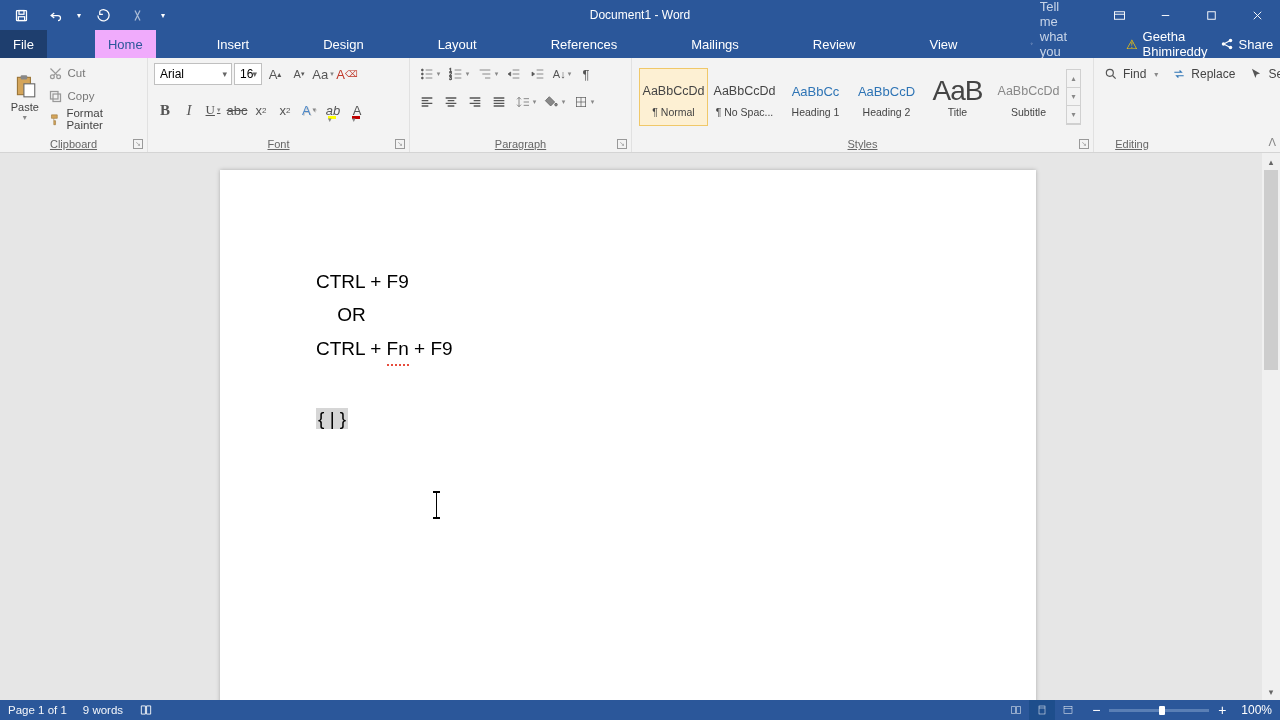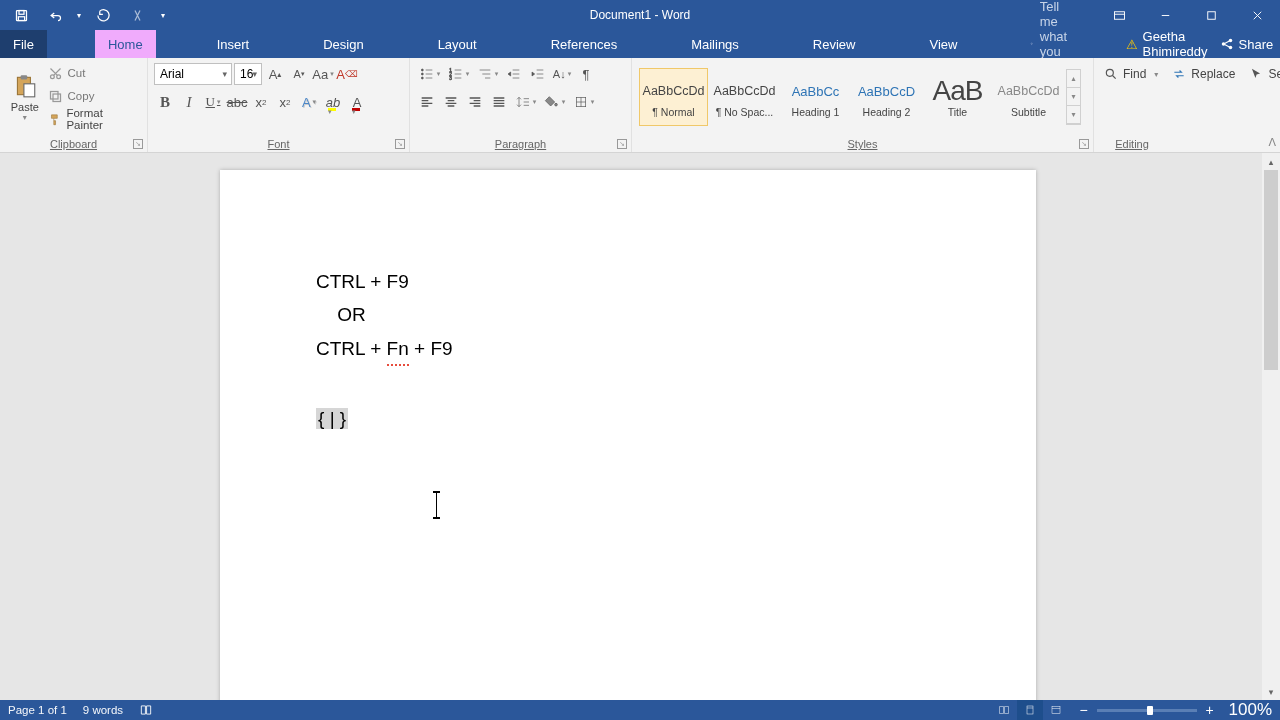--- a/index.html
+++ b/index.html
@@ -36,21 +36,21 @@
 .clipboard .top { display: flex; height: 74px; }
 .paste-btn { display: flex; flex-direction: column; align-items: center; justify-content: center; width: 40px; padding: 2px; }
 .paste-btn svg { width: 26px; height: 26px; }
 .paste-lbl { font-size: 11px; color: #444; margin-top: 2px; text-align: center; }
 .clip-col { display: flex; flex-direction: column; gap: 1px; padding: 2px 4px; }
 .clip-item { display: flex; align-items: center; gap: 5px; font-size: 11.5px; color: #777; height: 22px; }
 .clip-item.enabled { color: #444; }
 .clip-item svg { width: 15px; height: 15px; }
 
 
-.font .rows { display: flex; flex-direction: column; gap: 6px; padding-top: 3px; }
+.font .rows { display: flex; flex-direction: column; gap: 14px; padding-top: 3px; }
 .row { display: flex; align-items: center; gap: 2px; }
 .font-sel { border: 1px solid #c0c0c0; background: #fff; height: 22px; font-size: 12px; padding: 0 18px 0 5px; position: relative; display: flex; align-items: center; }
 .font-sel::after { content: "▾"; position: absolute; right: 4px; font-size: 9px; color: #666; }
 .font-name { width: 78px; }
 .font-size { width: 28px; }
 .ico { width: 22px; height: 22px; display: flex; align-items: center; justify-content: center; color: #555; font-size: 13px; }
 .ico.wide { width: 27px; }
 .ico svg { width: 16px; height: 16px; }
 .ico.drop::after { content: "▾"; font-size: 7px; margin-left: 2px; color: #888; }
 .bold { font-weight: bold; font-family: "Times New Roman", serif; font-size: 15px; }
@@ -106,21 +106,21 @@
 .statusbar { position: absolute; bottom: 0; left: 0; right: 0; height: 20px; background: #2b579a; color: #fff; display: flex; align-items: center; font-size: 11.5px; }
 .status-left { display: flex; gap: 16px; padding-left: 8px; align-items: center; }
 .status-left span { opacity: 0.95; }
 .status-right { margin-left: auto; display: flex; align-items: center; gap: 0; padding-right: 8px; }
 .view-btn { width: 26px; height: 20px; display: flex; align-items: center; justify-content: center; }
 .view-btn.active { background: #1e4e8c; }
 .view-btn svg { width: 14px; height: 12px; }
 .zoom { display: flex; align-items: center; gap: 6px; margin-left: 8px; }
 .zoom-track { width: 100px; height: 3px; background: #5a7fb5; position: relative; }
 .zoom-track::before { content: ""; position: absolute; left: 50%; top: -3px; width: 6px; height: 9px; background: #fff; border-radius: 1px; }
-.zoom-txt { font-size: 17px; margin-left: 6px; }
+.zoom-txt { font-size: 12px; margin-left: 6px; }
 .zoom-sign { font-size: 14px; width: 14px; text-align: center; }
 .book { width: 14px; height: 14px; }
 </style>
 </head>
 <body>
 
 <div class="titlebar">
   <div class="qat">
     <div class="qat-btn">
         <svg viewBox="0 0 24 24" fill="none" stroke="#fff" stroke-width="2">

